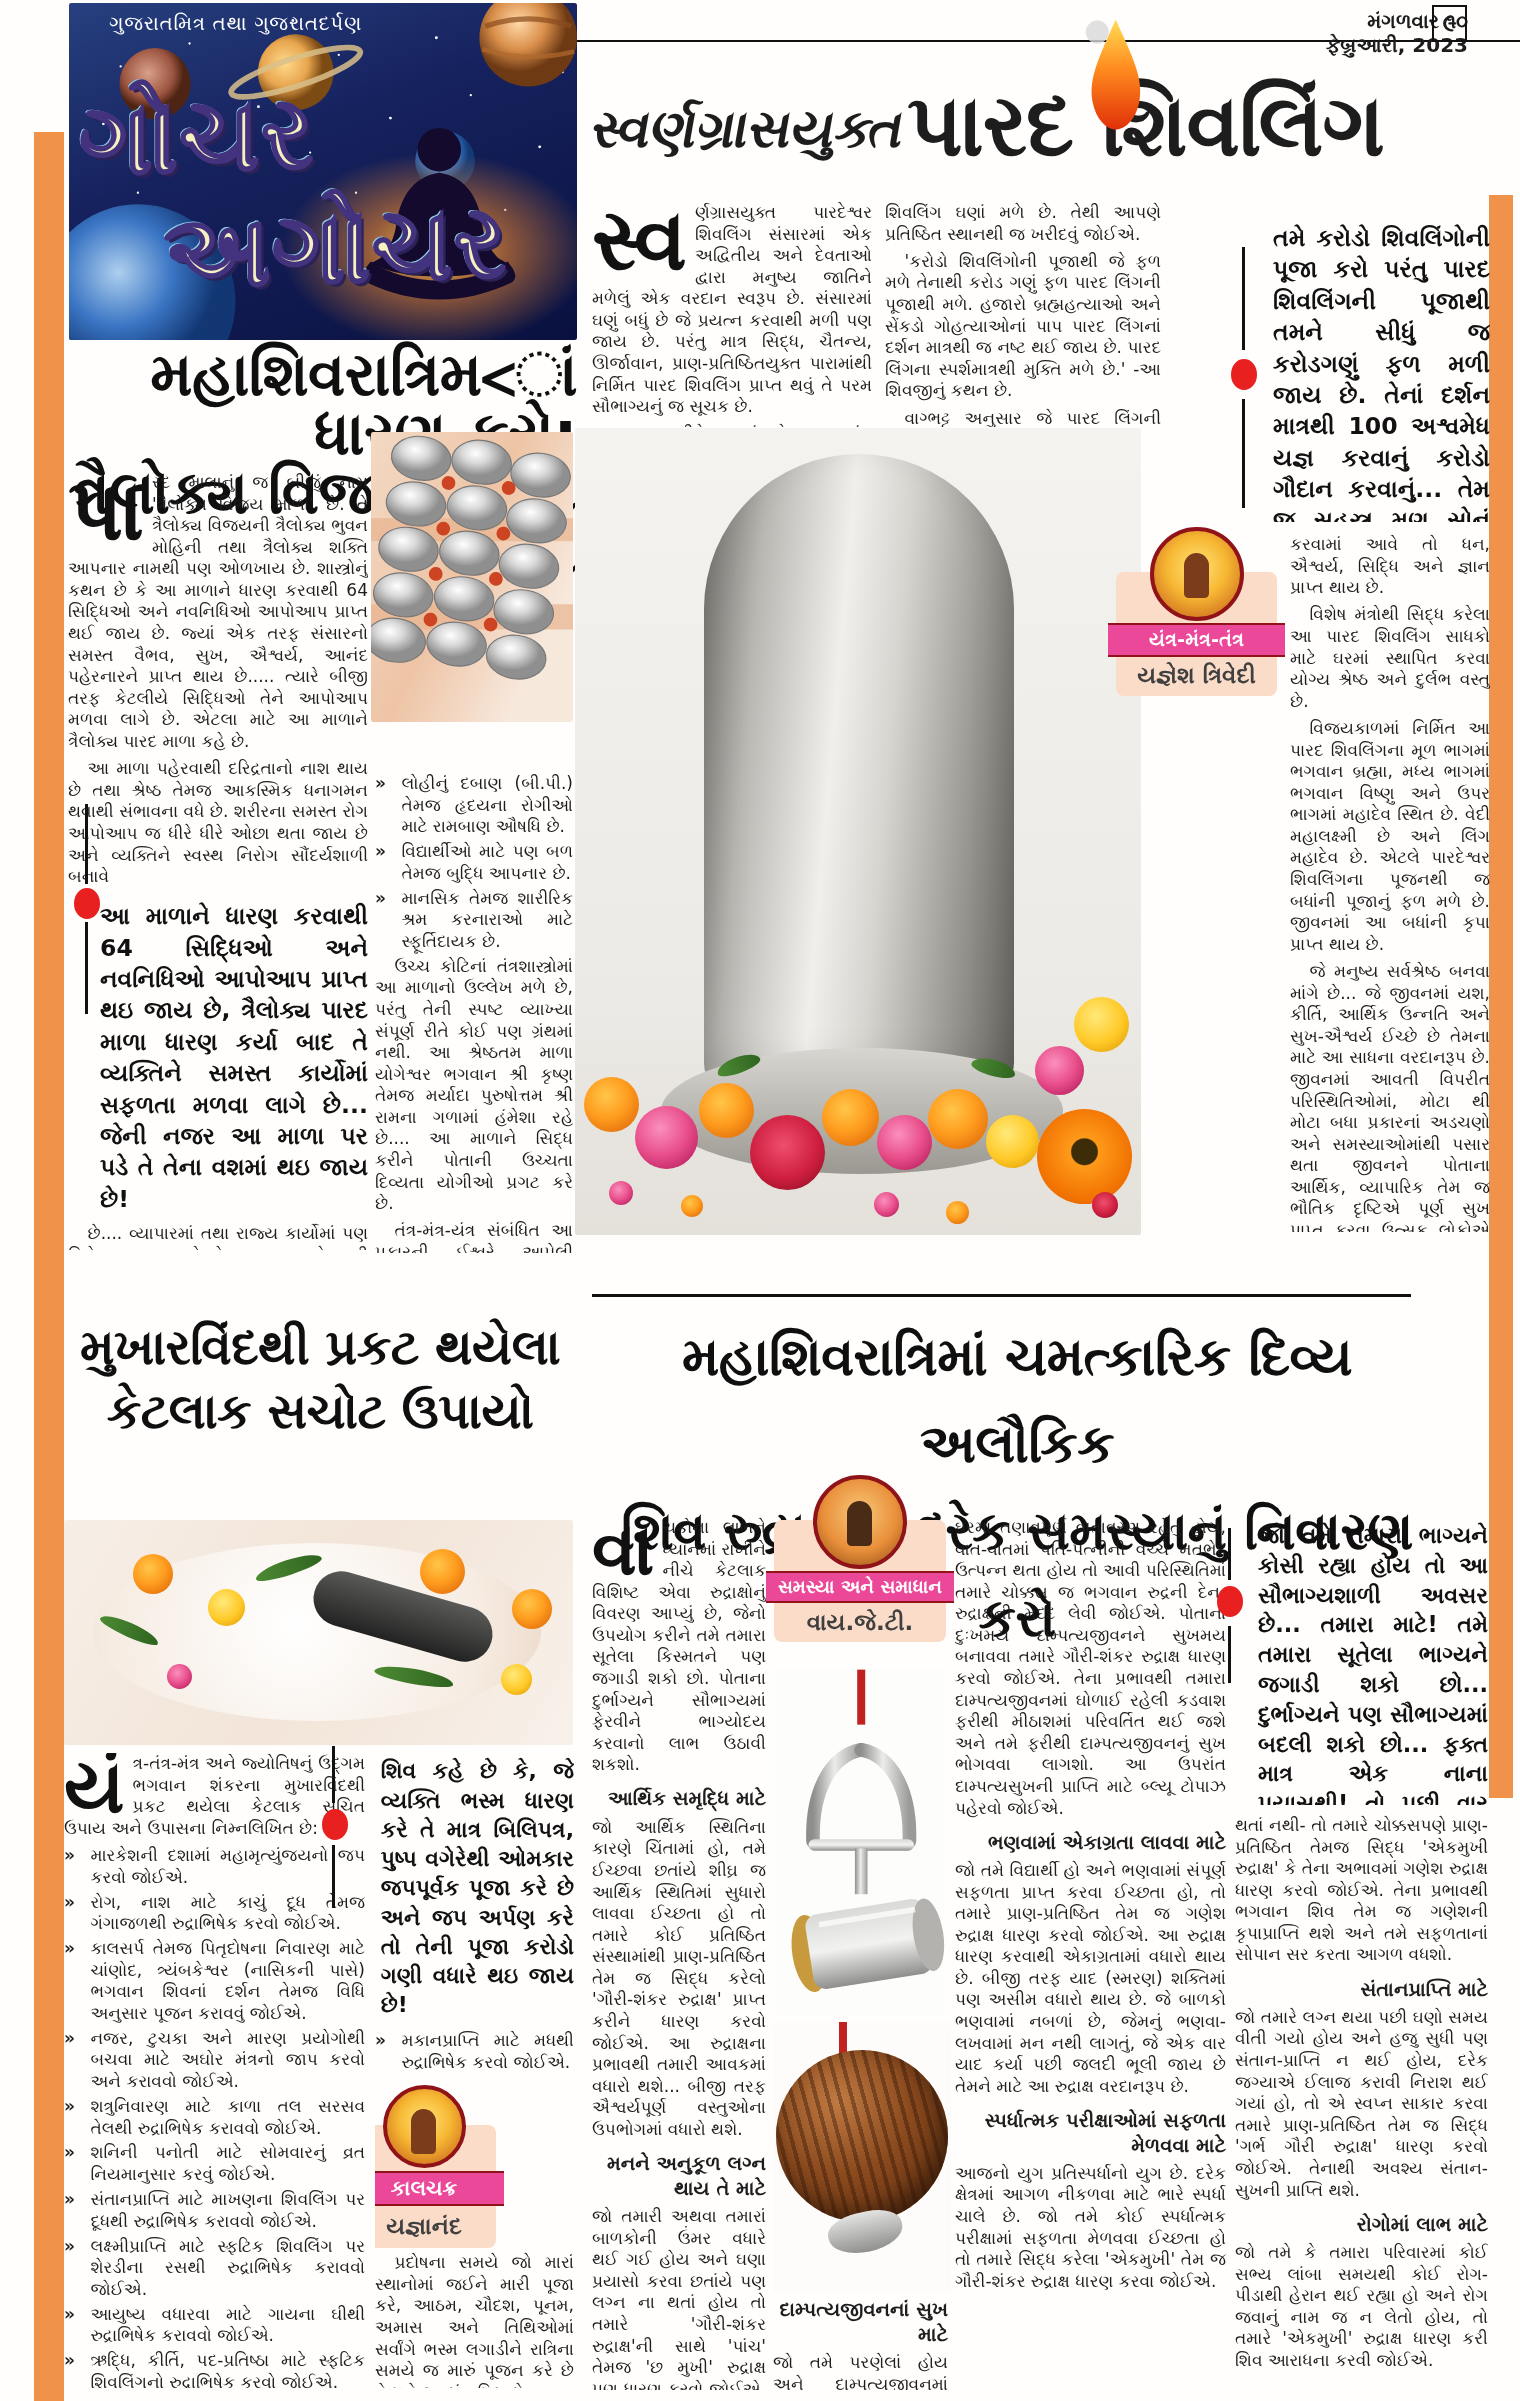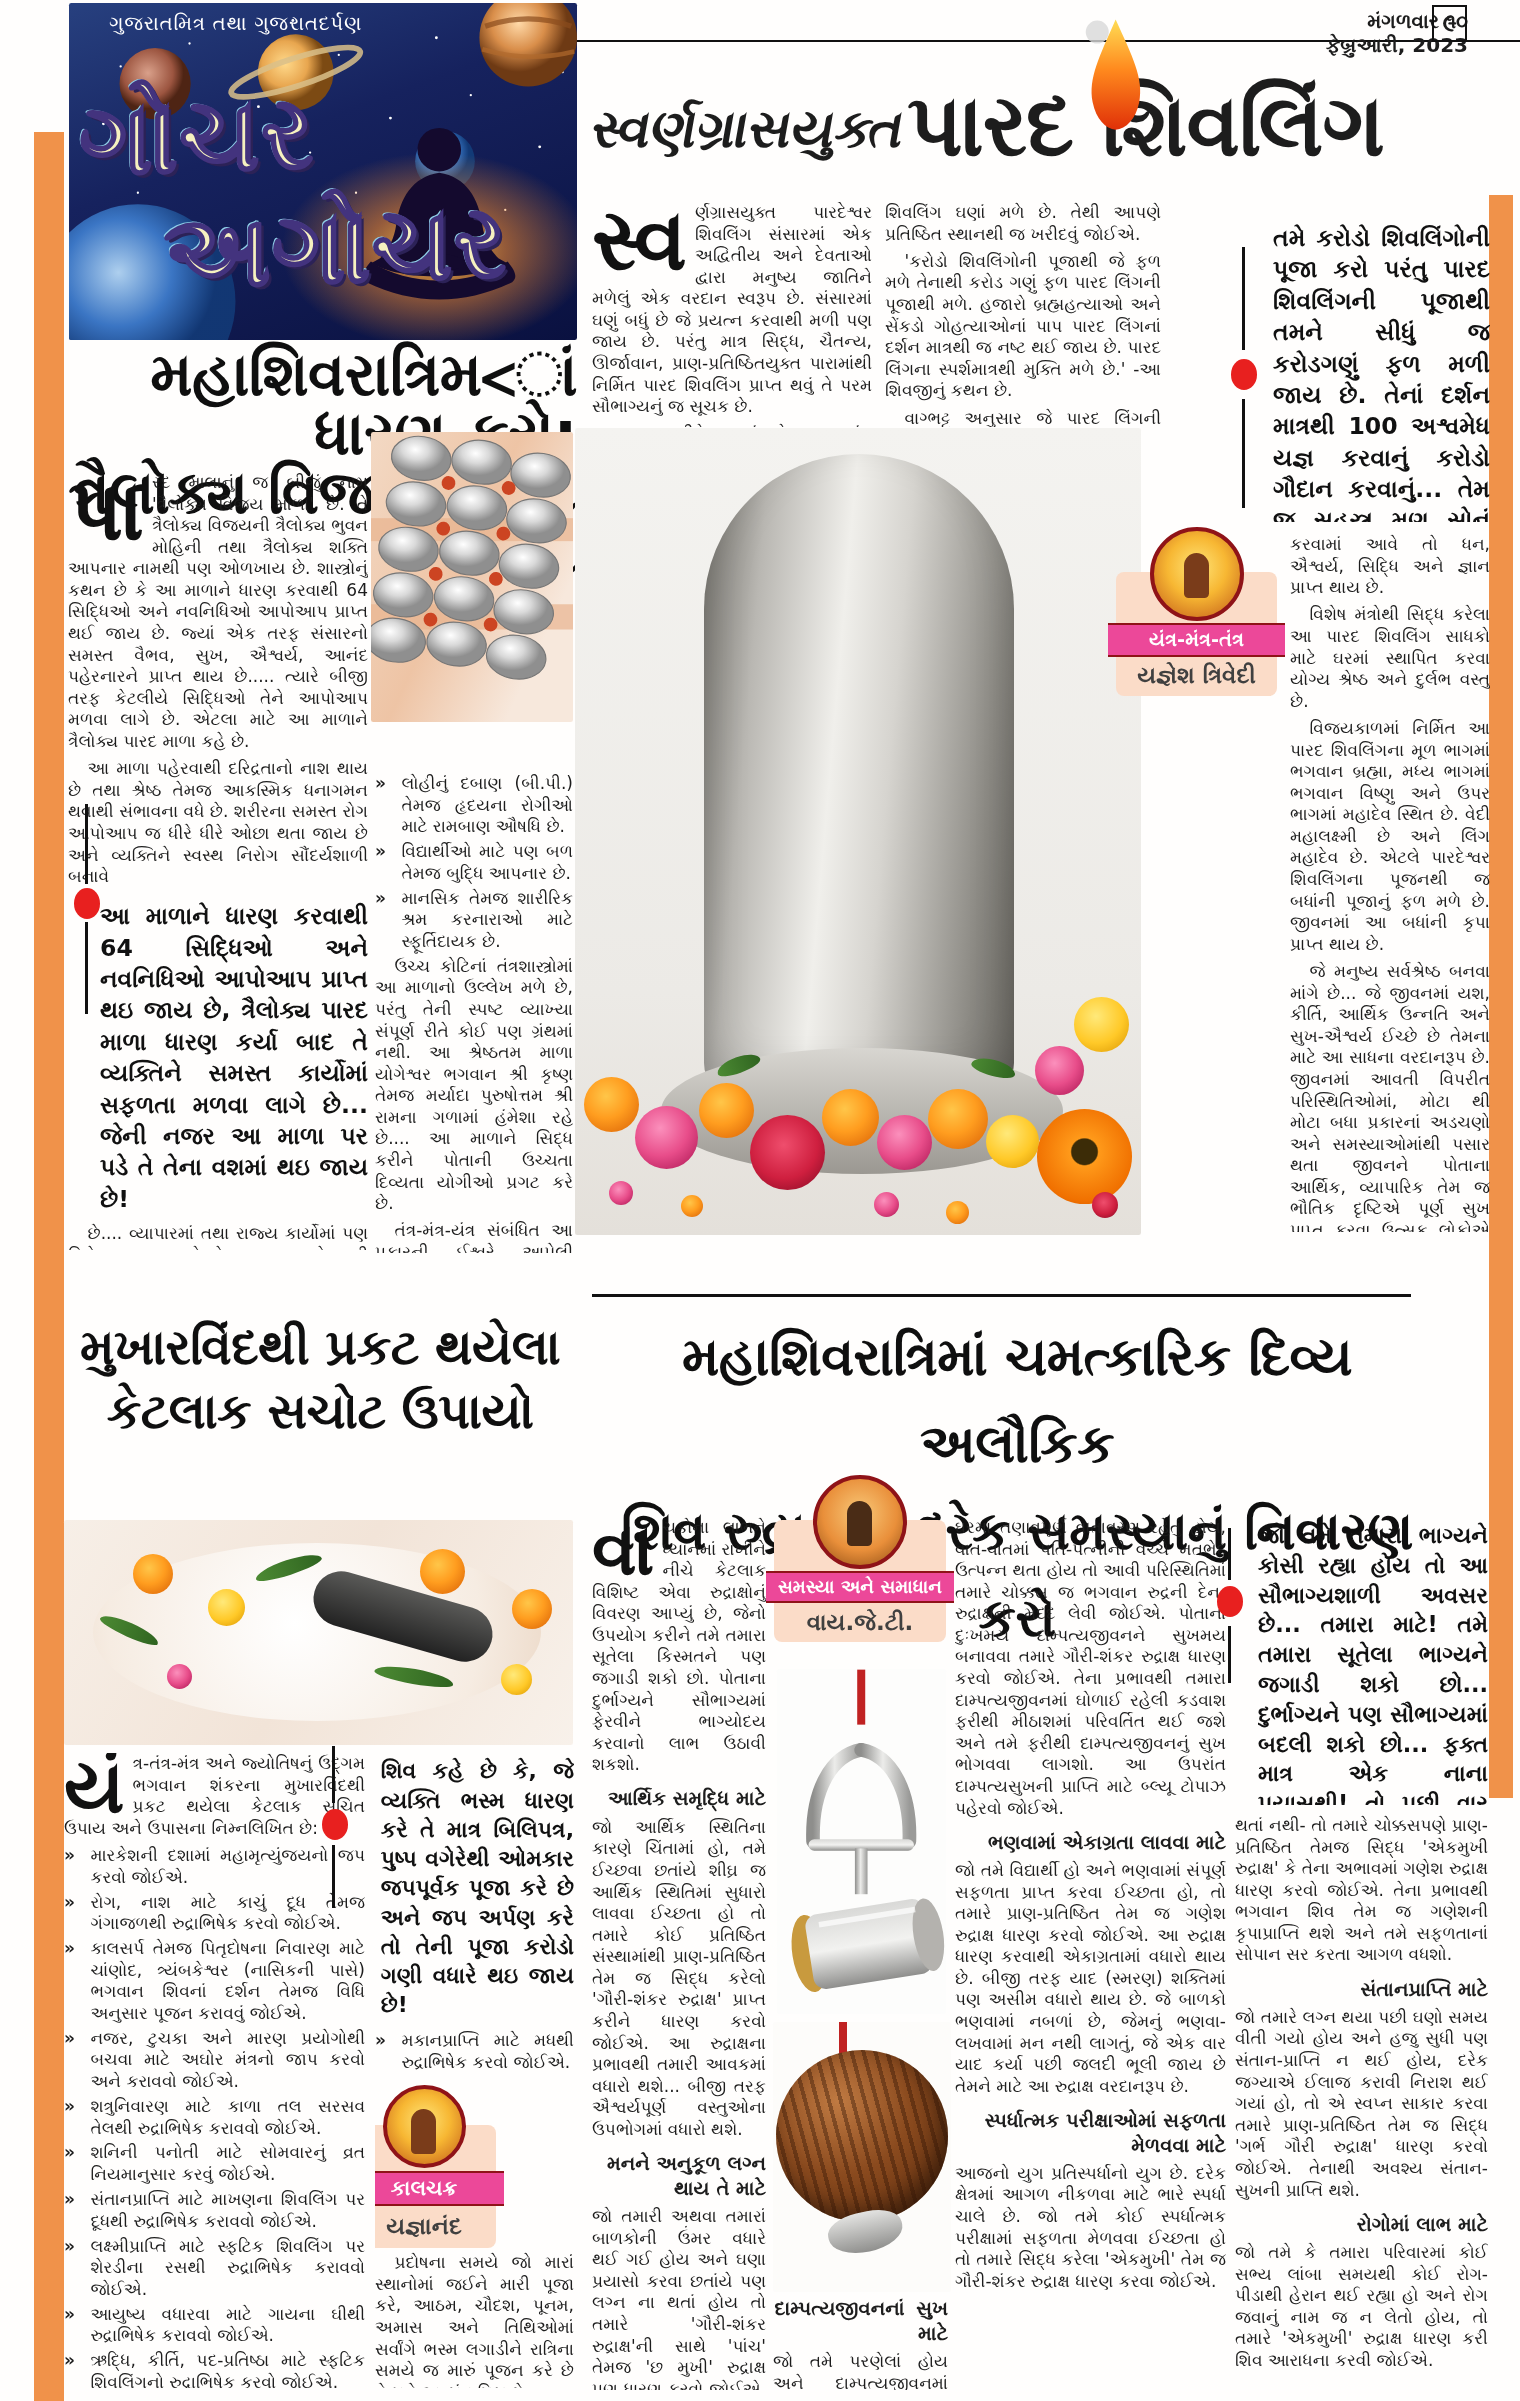--- a/index.html
+++ b/index.html
@@ -381,21 +381,21 @@
     <div class="ab" style="left:66px;top:0px;width:8px;height:32px;background:#c02222;"></div>
     <div class="ab" style="left:2.9px;top:27.6px;width:172px;height:172px;border-radius:50%;
         background:radial-gradient(circle at 36% 30%,#c07a42 0%,#8a4a1e 45%,#5c2c0e 100%);
         box-shadow:inset -8px -10.3px 23px rgba(0,0,0,.45);"></div>
     <div class="ab" style="left:2.9px;top:27.6px;width:172px;height:172px;border-radius:50%;
         background:repeating-linear-gradient(75deg,rgba(50,20,4,.4) 0 4px,rgba(255,255,255,0) 4px 11.5px);"></div>
     <div class="ab" style="left:55px;top:190px;width:75px;height:40px;border-radius:60% 60% 70% 70%;transform:rotate(-12deg);
         background:linear-gradient(180deg,#e3e3e1,#8f8f8d);"></div>
   </div>
 
-  <div class="ab body-txt" style="left:773px;top:2298px;width:175px;height:92px;font-family:Liberation Mono, monospace;">
+  <div class="ab body-txt" style="left:773px;top:2298px;width:175px;height:92px;">
     <div class="sechead" style="margin-top:0;">દામ્પત્યજીવનનાં સુખ માટે</div>
     <p class="noind">જો તમે પરણેલાં હોય અને દામ્પત્યજીવનમાં અડચણોનો સામનો કરી રહ્યાં હોય, ગૃહક્લેશ થતો રહેતો હોય, તો...</p>
   </div>
 
   <div class="ab body-txt" style="left:955px;top:1517px;width:271px;height:873px;">
     <p class="noind">ઘરમાં તણાવપૂર્ણ વાતાવરણ રહેતું હોય, વાત-વાતમાં પતિ-પત્નીની વચ્ચે મતભેદ ઉત્પન્ન થતા હોય તો આવી પરિસ્થિતિમાં તમારે ચોક્કસ જ ભગવાન રુદ્રની દેન-રુદ્રાક્ષની મદદ લેવી જોઈએ. પોતાના દુઃખમય દામ્પત્યજીવનને સુખમય બનાવવા તમારે ગૌરી-શંકર રુદ્રાક્ષ ધારણ કરવો જોઈએ. તેના પ્રભાવથી તમારા દામ્પત્યજીવનમાં ઘોળાઈ રહેલી કડવાશ ફરીથી મીઠાશમાં પરિવર્તિત થઈ જશે અને તમે ફરીથી દામ્પત્યજીવનનું સુખ ભોગવવા લાગશો. આ ઉપરાંત દામ્પત્યસુખની પ્રાપ્તિ માટે બ્લ્યૂ ટોપાઝ પહેરવો જોઈએ.</p>
     <div class="sechead">ભણવામાં એકાગ્રતા લાવવા માટે</div>
     <p class="noind">જો તમે વિદ્યાર્થી હો અને ભણવામાં સંપૂર્ણ સફળતા પ્રાપ્ત કરવા ઈચ્છતા હો, તો તમારે પ્રાણ-પ્રતિષ્ઠિત તેમ જ ગણેશ રુદ્રાક્ષ ધારણ કરવો જોઈએ. આ રુદ્રાક્ષ ધારણ કરવાથી એકાગ્રતામાં વધારો થાય છે. બીજી તરફ યાદ (સ્મરણ) શક્તિમાં પણ અસીમ વધારો થાય છે. જે બાળકો ભણવામાં નબળાં છે, જેમનું ભણવા-લખવામાં મન નથી લાગતું, જે એક વાર યાદ કર્યા પછી જલદી ભૂલી જાય છે તેમને માટે આ રુદ્રાક્ષ વરદાનરૂપ છે.</p>
     <div class="sechead">સ્પર્ધાત્મક પરીક્ષાઓમાં સફળતા મેળવવા માટે</div>
     <p class="noind">આજનો યુગ પ્રતિસ્પર્ધાનો યુગ છે. દરેક ક્ષેત્રમાં આગળ નીકળવા માટે ભારે સ્પર્ધા ચાલે છે. જો તમે કોઈ સ્પર્ધાત્મક પરીક્ષામાં સફળતા મેળવવા ઈચ્છતા હો તો તમારે સિદ્ધ કરેલા 'એકમુખી' તેમ જ ગૌરી-શંકર રુદ્રાક્ષ ધારણ કરવા જોઈએ.</p>

